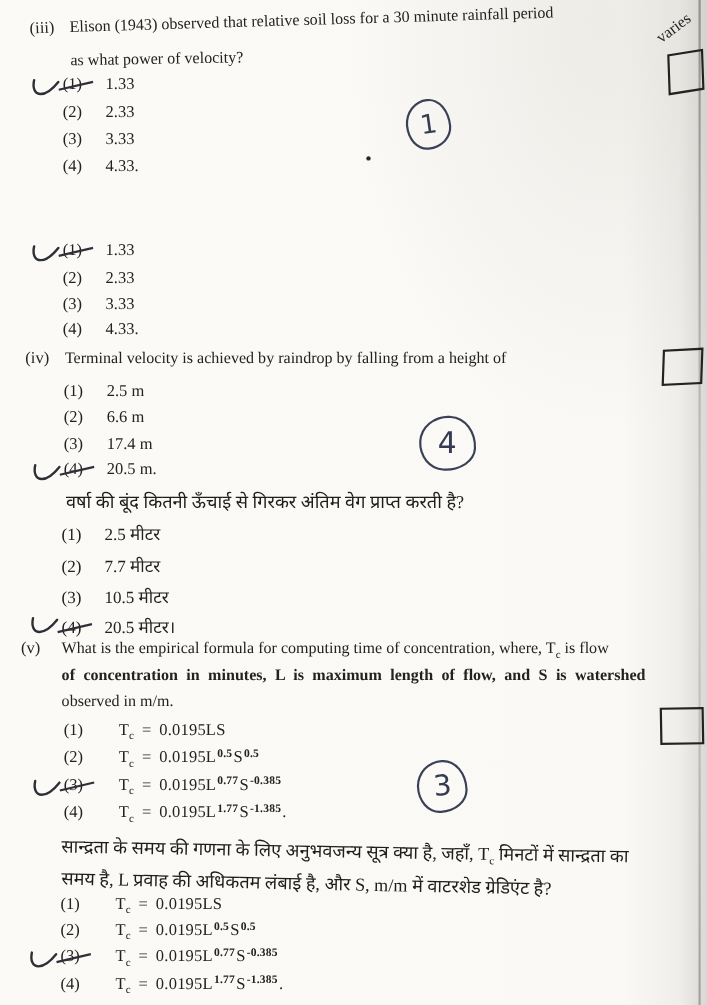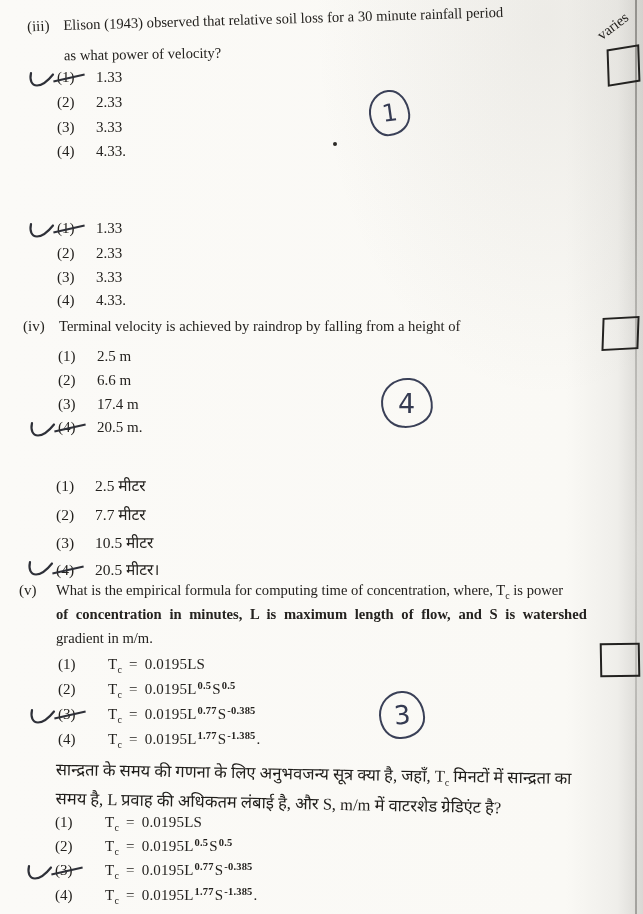--- a/index.html
+++ b/index.html
@@ -135,20 +135,21 @@
           <path d="M3 2 C1.5 9 3.5 14.5 9 14.5 C14 14.5 19 11 25 3.5" fill="none" stroke="#2e3038" stroke-width="2.2" stroke-linecap="round"></path>
         </svg></span>
     <span class="onum">(4)</span>
     <span class="oval">20.5 m.</span>
   </div>
 
   <div class="circle" style="left:381px; top:378px; width:48px; height:46px; font-size:27px; transform:rotate(3deg);">
       <span>4</span>
     </div>
 
+  <div class="abs hi" style="left:60px; top:444px;">वर्षा की बूंद कितनी ऊँचाई से गिरकर अंतिम वेग प्राप्त करती है?</div>
 
   <div class="opt hi-opt" style="left:56px; top:474px;">
     <span class="onum">(1)</span>
     <span class="oval">2.5 मीटर</span>
   </div>
   <div class="opt hi-opt" style="left:56px; top:503px;">
     <span class="onum">(2)</span>
     <span class="oval">7.7 मीटर</span>
   </div>
   <div class="opt hi-opt" style="left:56px; top:531px;">
@@ -157,23 +158,23 @@
   </div>
   <div class="opt hi-opt struck" style="left:56px; top:558px;">
     <span class="tick"><svg width="27" height="17" viewBox="0 0 27 17">
           <path d="M3 2 C1.5 9 3.5 14.5 9 14.5 C14 14.5 19 11 25 3.5" fill="none" stroke="#2e3038" stroke-width="2.2" stroke-linecap="round"></path>
         </svg></span>
     <span class="onum">(4)</span>
     <span class="oval">20.5 मीटर।</span>
   </div>
 
   <div class="abs qlabel" style="left:19px; top:582px;">(v)</div>
-  <div class="abs en-q" style="left:56px; top:582px;"><span>What is the empirical formula for computing time of concentration, where, T</span><span class="sb">c</span><span> is power</span></div>
+  <div class="abs en-q" style="left:56px; top:582px;"><span>What is the empirical formula for computing time of concentration, where, T</span><span class="sb">c</span><span> is flow</span></div>
   <div class="abs en-q" style="left:56px; top:606px; word-spacing:4px;font-weight:bold;">of concentration in minutes, L is maximum length of flow, and S is watershed</div>
-  <div class="abs en-q" style="left:56px; top:630px;">gradient in m/m.</div>
+  <div class="abs en-q" style="left:56px; top:630px;">observed in m/m.</div>
   <div class="ansbox" style="left:600px; top:643px; width:36px; height:30px; transform:rotate(-1deg);"></div>
 
   <div class="opt frow" style="left:58px; top:656px;">
     <span class="onum">(1)</span>
     <span class="fml"><span>T</span><span class="sb">c</span><span class="eqs">=</span><span>0.0195LS</span><span class="sp"></span><span></span><span class="sp"></span><span></span></span>
   </div>
   <div class="opt frow" style="left:58px; top:681px;">
     <span class="onum">(2)</span>
     <span class="fml"><span>T</span><span class="sb">c</span><span class="eqs">=</span><span>0.0195L</span><span class="sp">0.5</span><span>S</span><span class="sp">0.5</span><span></span></span>
   </div>

